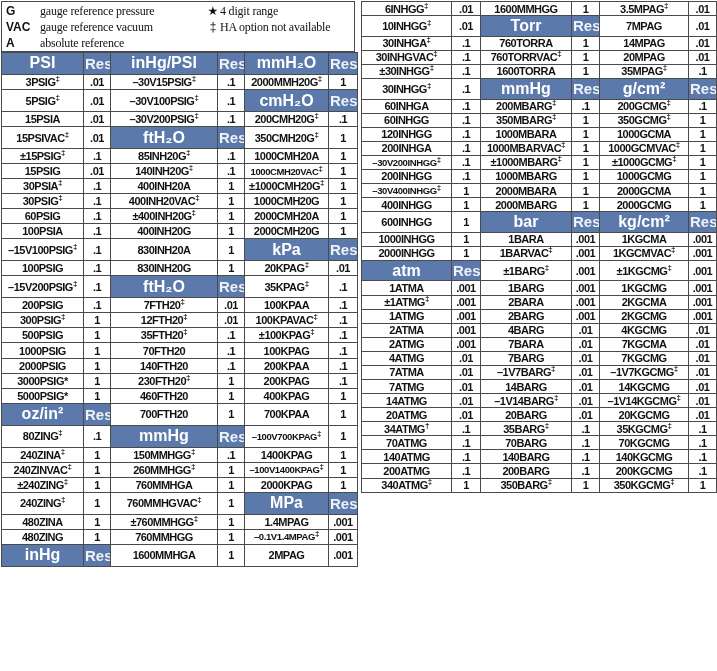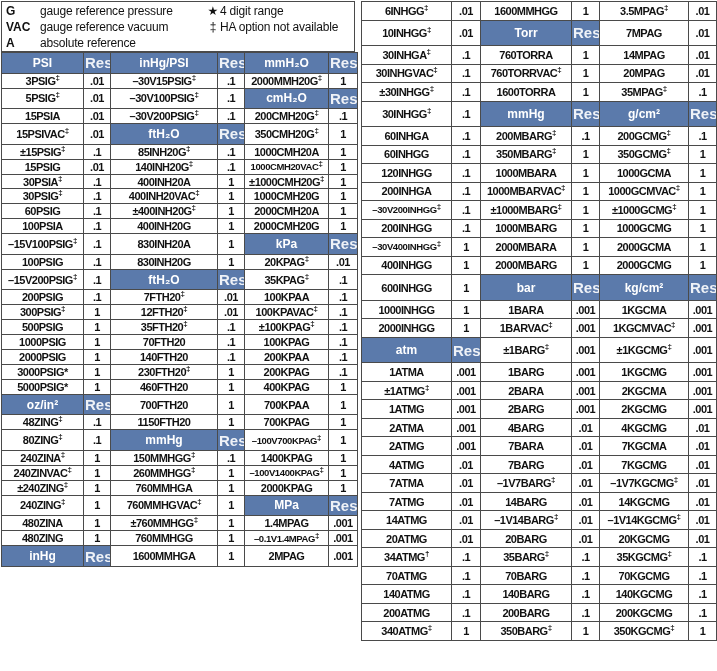--- a/index.html
+++ b/index.html
@@ -17,38 +17,38 @@
     border:1px solid var(--border);
     font-size:12px;font-weight:bold;
     padding:1px 0 0 4px;box-sizing:border-box;
     line-height:16px;
   }
   .legend-grid{display:flex;}
   .legend-col{display:flex;flex-direction:column;}
   .legend-col.keys{width:200px;}
   .legend-row{display:flex;}
   .legend-sym{width:34px;font-weight:bold;}
-  .legend-desc{font-weight:normal;letter-spacing:-0.2px;}
+  .legend-desc{font-weight:normal;letter-spacing:-0.2px;font-family:Liberation Serif, serif;}
   .legend-note-sym{width:14px;text-align:center;font-weight:normal;}
 
   table{border-collapse:collapse;table-layout:fixed;position:absolute;background:#fff;}
   .left-tbl{left:1px;top:52px;width:356px;height:515px;}
-  .right-tbl{left:361px;top:1px;width:355px;height:640px;}
+  .right-tbl{left:361px;top:1px;width:355px;height:492px;}
   td{
     border:1px solid var(--border);
     padding:0 1px;margin:0;
     font-size:11px;font-weight:bold;letter-spacing:-0.5px;
     text-align:center;vertical-align:middle;
     white-space:nowrap;overflow:hidden;
     color:var(--text);
   }
   td.long{font-size:9.5px;letter-spacing:-0.4px;}
   td.hdr{
     background:var(--header_bg);color:#fff;
-    font-size:12px;letter-spacing:0;
+    font-size:16px;letter-spacing:0;
   }
   td.hdr.res{font-size:15px;color:rgba(255,255,255,0.9);}
   sup{font-size:8px;line-height:0;}
 </style>
 </head>
 <body>
 
 <div class="page">
 
   <div class="legend">
@@ -260,28 +260,20 @@
         </tr>
         <tr>
           <td class="hdr">oz/in²</td>
           <td class="hdr res">Res</td>
           <td>700FTH20</td>
           <td>1</td>
           <td>700KPAA</td>
           <td>1</td>
         </tr>
         <tr>
-          <td>48ZING<sup>‡</sup></td>
-          <td>.1</td>
-          <td>1150FTH20</td>
-          <td>1</td>
-          <td>700KPAG</td>
-          <td>1</td>
-        </tr>
-        <tr>
           <td>80ZING<sup>‡</sup></td>
           <td>.1</td>
           <td class="hdr">mmHg</td>
           <td class="hdr res">Res</td>
           <td class="long">–100V700KPAG<sup>‡</sup></td>
           <td>1</td>
         </tr>
         <tr>
           <td>240ZINA<sup>‡</sup></td>
           <td>1</td>

